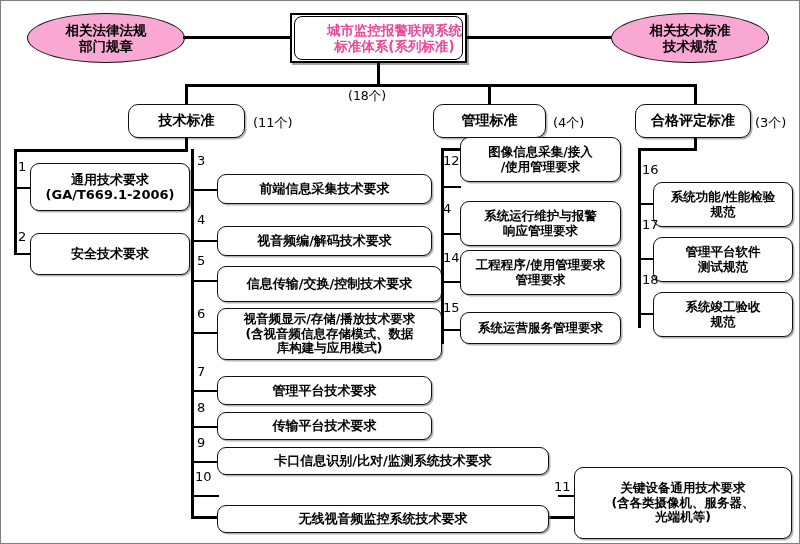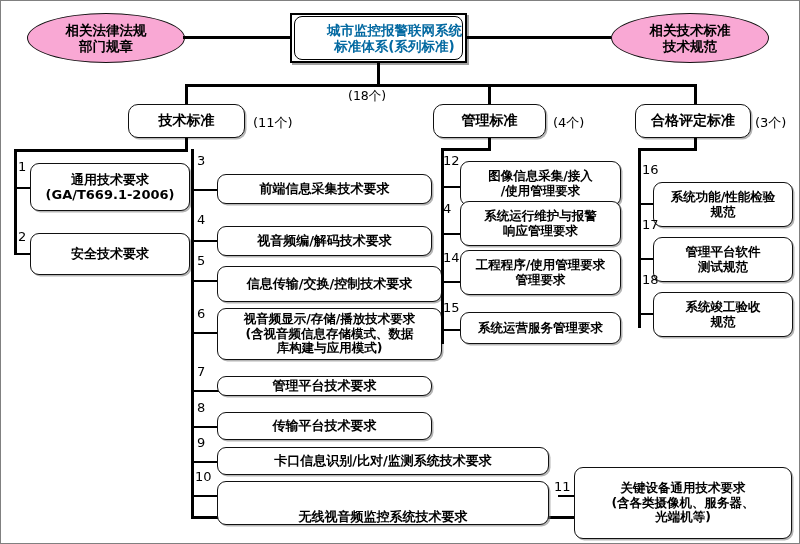--- a/index.html
+++ b/index.html
@@ -30,21 +30,21 @@
   
   .root-outer{
     position:absolute;box-sizing:border-box;
     border:2px solid #000000;background:#ffffff;
     box-shadow:2px 2px 0 rgba(100,100,100,.6);
   }
   .root-inner{
     position:absolute;box-sizing:border-box;
     border:1px solid #000000;border-radius:8px;background:#ffffff;
     display:flex;align-items:center;justify-content:center;text-align:center;
-    font-weight:bold;line-height:1.2;color:#0369a1;padding-left:32px;
+    font-weight:bold;line-height:1.2;color:#ec4899;padding-left:32px;
   }
 
   
   .ellipse{
     position:absolute;box-sizing:border-box;
     border:1px solid #111111;border-radius:50%;
     background:#f9a8d4;
     display:flex;align-items:center;justify-content:center;text-align:center;
     font-weight:bold;line-height:1.2;color:#000;
   }
@@ -161,57 +161,57 @@
   </div>
   <div class="idx" style="left:196px;top:252px;font-size:13px;">5</div>
 
   <div class="node" style="left:216px;top:307px;width:225px;height:52px;font-size:12.5px;">
     <span class="tx">视音频显示/存储/播放技术要求
 (含视音频信息存储模式、数据
 库构建与应用模式)</span>
   </div>
   <div class="idx" style="left:196px;top:305px;font-size:13px;">6</div>
 
-  <div class="node" style="left:216px;top:375px;width:215px;height:20px;font-size:13px;">
+  <div class="node" style="left:216px;top:375px;width:215px;height:29px;font-size:13px;">
     <span class="tx">管理平台技术要求</span>
   </div>
   <div class="idx" style="left:196px;top:363px;font-size:13px;">7</div>
 
   <div class="node" style="left:216px;top:411px;width:215px;height:28px;font-size:13px;">
     <span class="tx">传输平台技术要求</span>
   </div>
   <div class="idx" style="left:196px;top:399px;font-size:13px;">8</div>
 
   <div class="node" style="left:216px;top:446px;width:332px;height:28px;font-size:13px;">
     <span class="tx">卡口信息识别/比对/监测系统技术要求</span>
   </div>
   <div class="idx" style="left:196px;top:434px;font-size:13px;">9</div>
 
-  <div class="node" style="left:216px;top:480px;width:332px;height:44px;font-size:13px;align-items:flex-end;">
+  <div class="node" style="left:216px;top:504px;width:332px;height:28px;font-size:13px;">
     <span class="tx">无线视音频监控系统技术要求</span>
   </div>
   <div class="idx" style="left:194px;top:468px;font-size:13px;">10</div>
 
   <div class="node" style="left:573px;top:466px;width:218px;height:72px;font-size:12.5px;">
     <span class="tx">关键设备通用技术要求
 (含各类摄像机、服务器、
 光端机等)</span>
   </div>
   <div class="idx" style="left:553px;top:478px;font-size:13px;">11</div>
 
   <div class="ln" style="left:487px;top:137px;width:3px;height:12px;"></div>
   <div class="ln" style="left:440px;top:147px;width:50px;height:3px;"></div>
   <div class="ln" style="left:440px;top:147px;width:3px;height:196px;"></div>
 
   <div class="ln" style="left:440px;top:185px;width:20px;height:2px;"></div>
   <div class="ln" style="left:440px;top:232px;width:20px;height:2px;"></div>
   <div class="ln" style="left:440px;top:280px;width:20px;height:2px;"></div>
   <div class="ln" style="left:440px;top:328px;width:20px;height:2px;"></div>
 
-  <div class="node" style="left:459px;top:160px;width:161px;height:45px;font-size:12.5px;">
+  <div class="node" style="left:459px;top:136px;width:161px;height:45px;font-size:12.5px;">
     <span class="tx">图像信息采集/接入
 /使用管理要求</span>
   </div>
   <div class="idx" style="left:442px;top:152px;font-size:13px;">12</div>
 
   <div class="node" style="left:459px;top:200px;width:161px;height:45px;font-size:12.5px;">
     <span class="tx">系统运行维护与报警
 响应管理要求</span>
   </div>
   <div class="idx" style="left:442px;top:200px;font-size:13px;">4</div>

